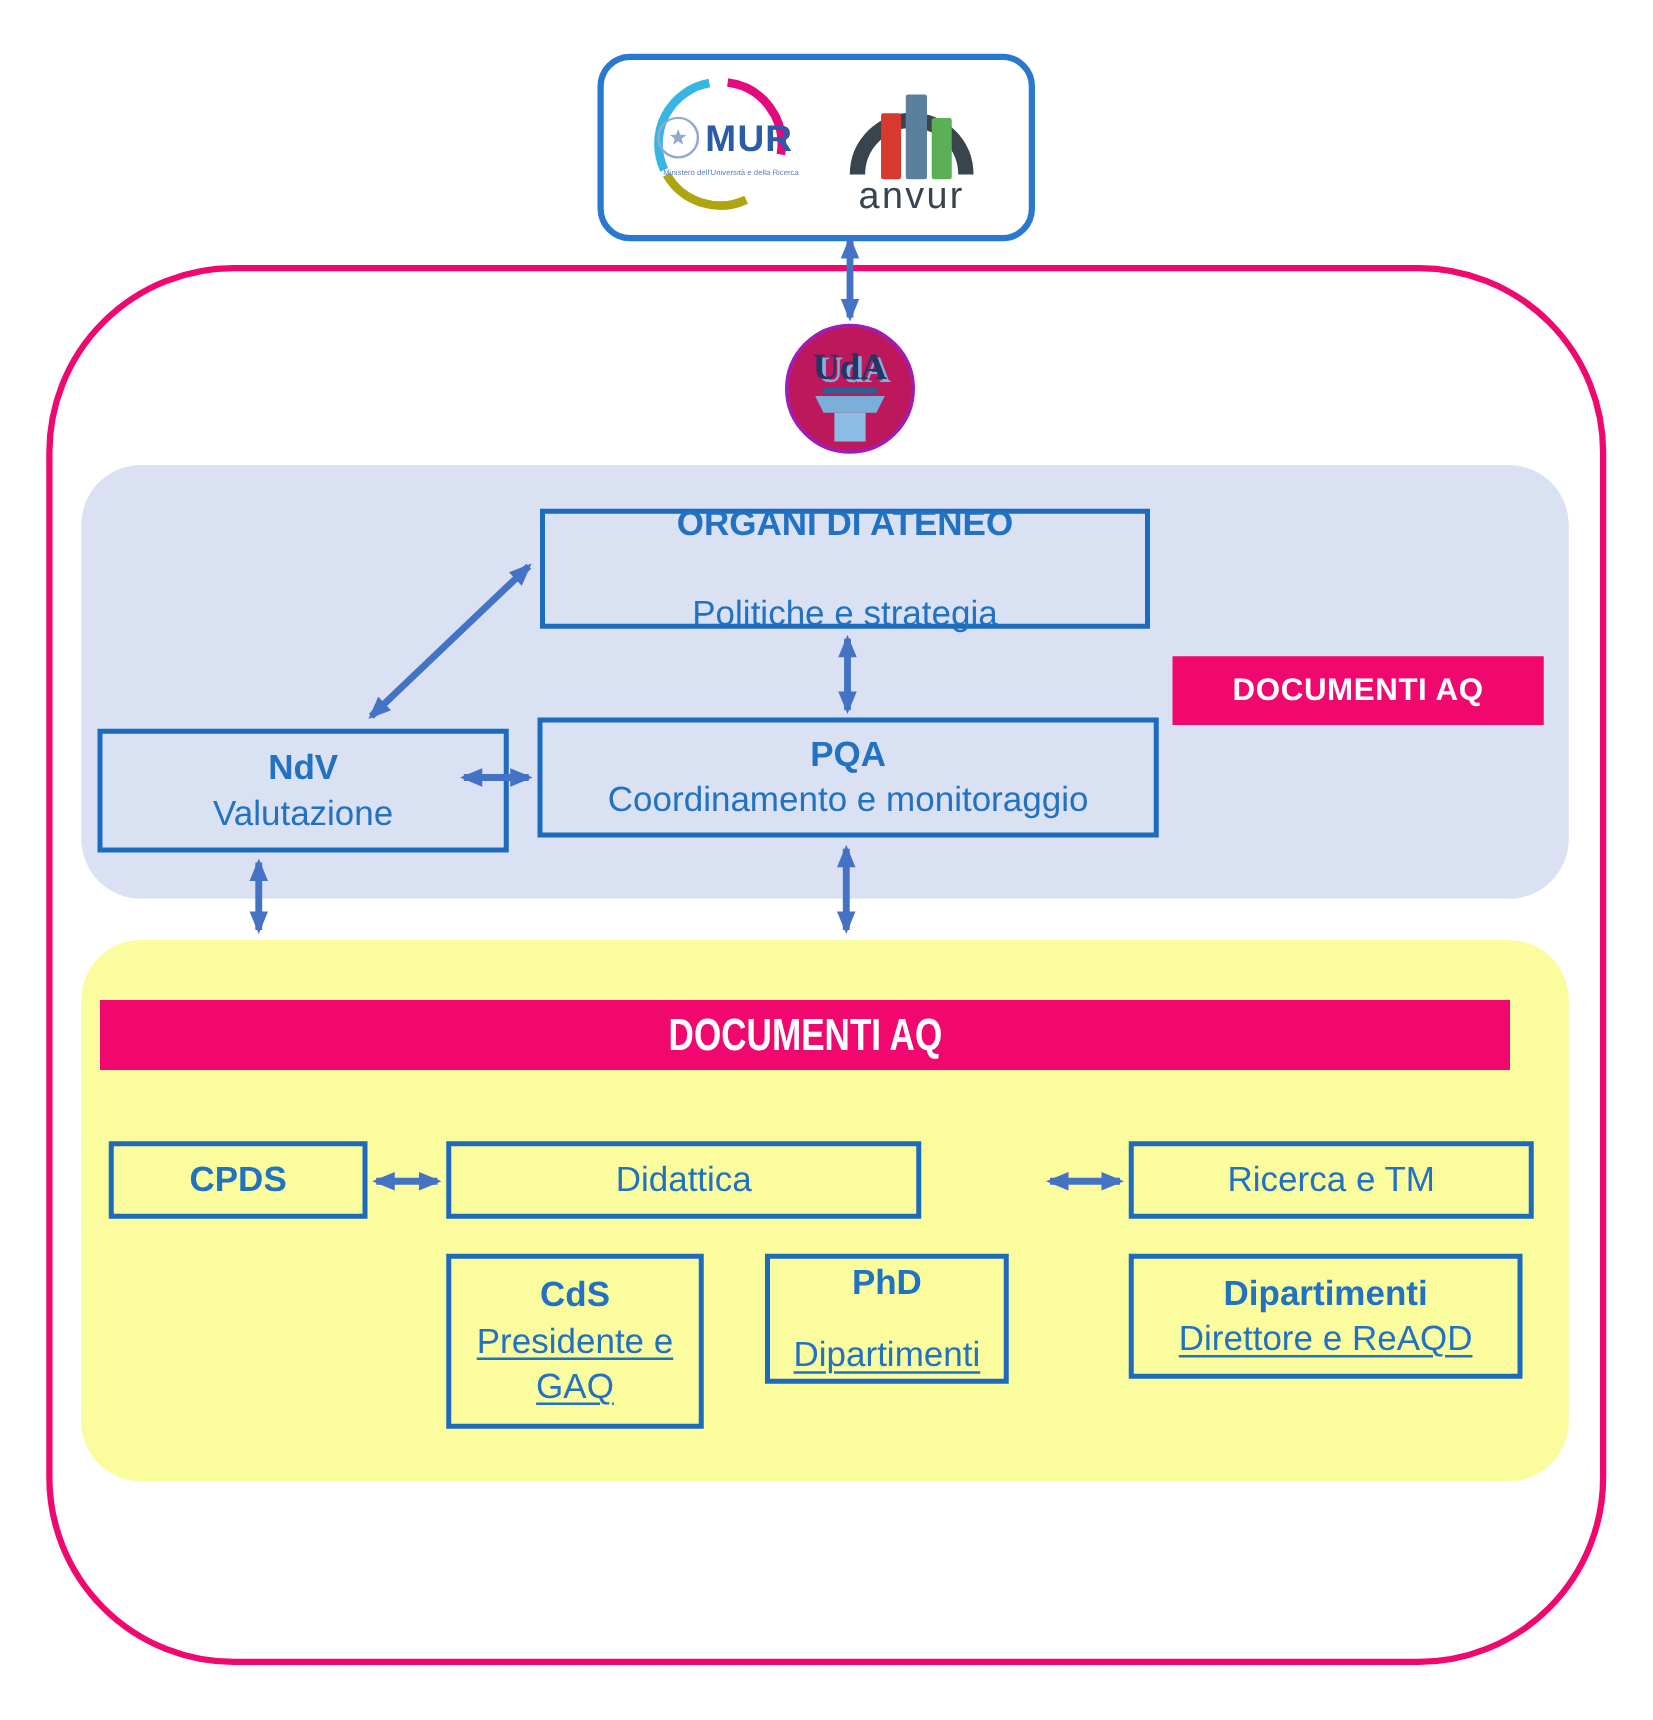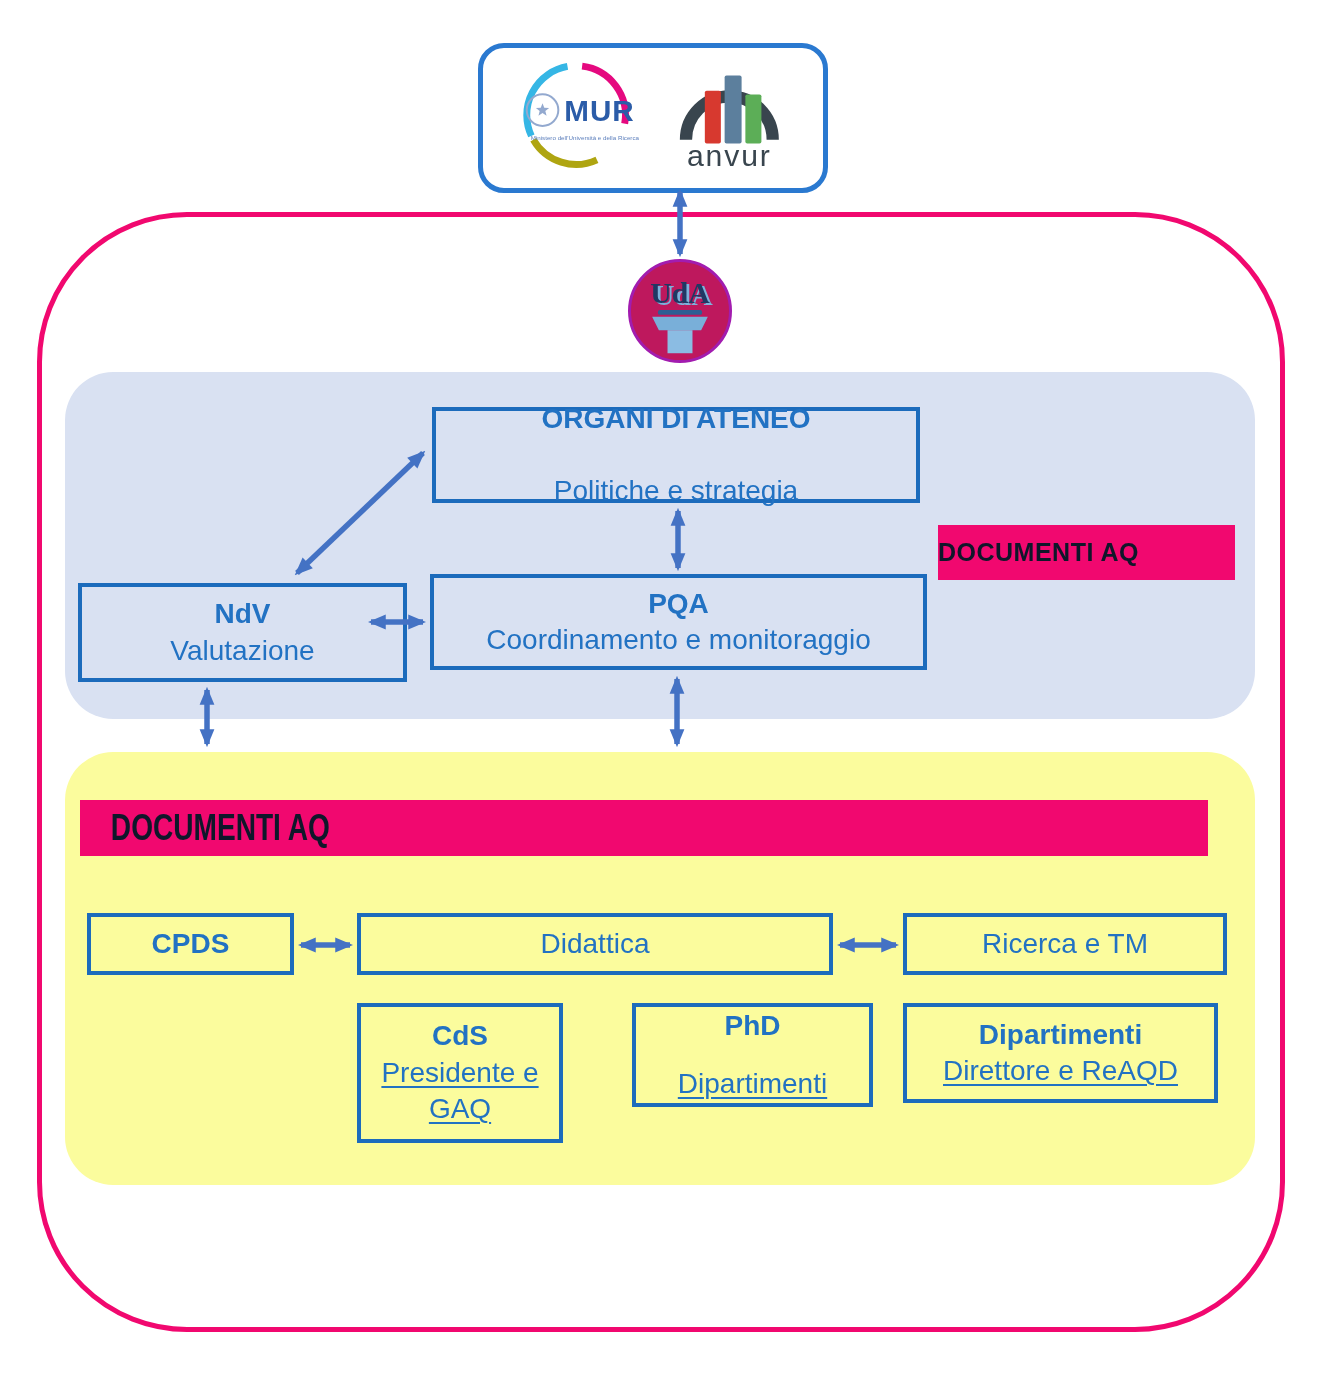--- a/index.html
+++ b/index.html
@@ -26,30 +26,30 @@
   .bluebox{border:4px solid var(--box_border_blue,#1C6BBC);color:var(--text_blue,#2272C3);
     display:flex;flex-direction:column;align-items:center;justify-content:center;text-align:center;
     font-size:28px;line-height:1.3;background:transparent;}
   .bluebox .title{font-weight:700;}
   .link{text-decoration:underline;text-underline-offset:4px;text-decoration-thickness:2px;cursor:pointer;}
 
   #organi-box{left:432px;top:407px;width:488px;height:96px;gap:36px;}
   #ndv-box{left:78px;top:583px;width:329px;height:99px;}
   #pqa-box{left:430px;top:574px;width:497px;height:96px;}
 
-  .pinkbar{background:var(--magenta,#F1086F);color:#0f172a;display:flex;align-items:center;justify-content:flex-start;font-weight:700;}
+  .pinkbar{background:var(--magenta,#F1086F);color:#ffffff;display:flex;align-items:center;justify-content:center;font-weight:700;}
   #doc-aq-label{left:938px;top:525px;width:297px;height:55px;font-size:25px;letter-spacing:.5px;}
   #doc-aq-banner{left:80px;top:800px;width:1128px;height:56px;}
   #doc-aq-banner .condensed{display:inline-block;font-size:36px;font-weight:700;transform:scaleX(.78);transform-origin:center;}
 
   #cpds-box{left:87px;top:913px;width:207px;height:62px;}
-  #didattica-box{left:357px;top:913px;width:476px;height:62px;}
+  #didattica-box{left:357px;top:913px;width:380px;height:62px;}
   #ricerca-box{left:903px;top:913px;width:324px;height:62px;}
   #cds-box{left:357px;top:1003px;width:206px;height:140px;padding:0 18px;}
-  #phd-box{left:632px;top:1003px;width:241px;height:104px;gap:21px;}
+  #phd-box{left:612px;top:1003px;width:195px;height:104px;gap:21px;}
   #dip-box{left:903px;top:1003px;width:315px;height:100px;}
 
   #arrows-overlay{left:0;top:0;width:1322px;height:1376px;pointer-events:none;}
   #arrows-overlay line{stroke:var(--arrow_blue,#4472C4);stroke-width:5.5;}
   #arrows-overlay marker path{fill:var(--arrow_blue,#4472C4);}
 </style>
 </head>
 <body>
 
 <div class="abs" id="qa-container"></div>

